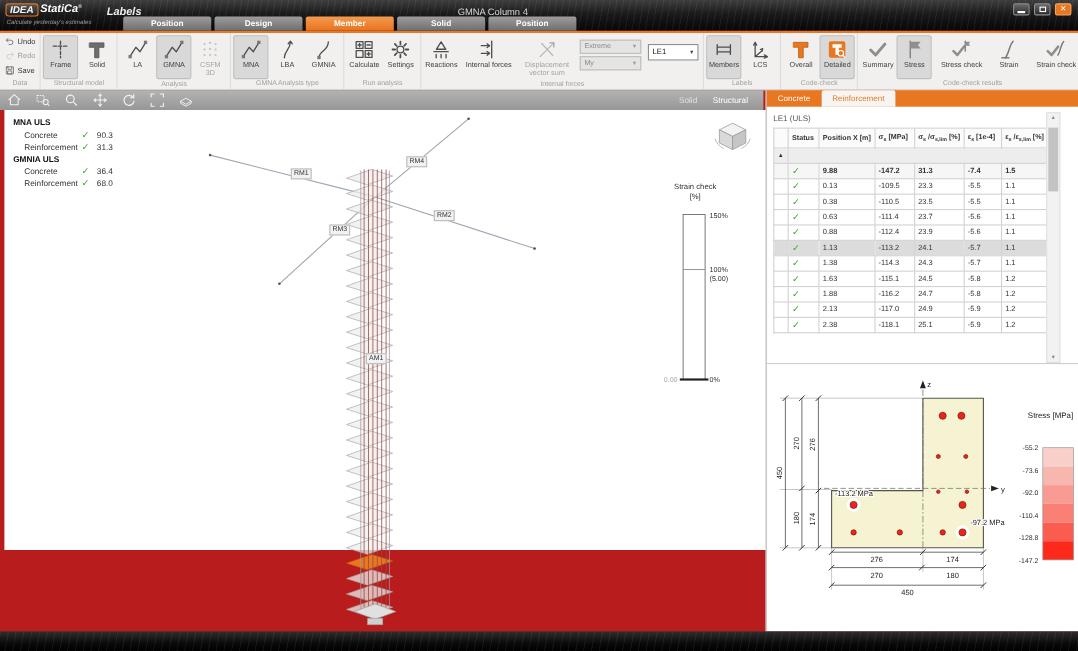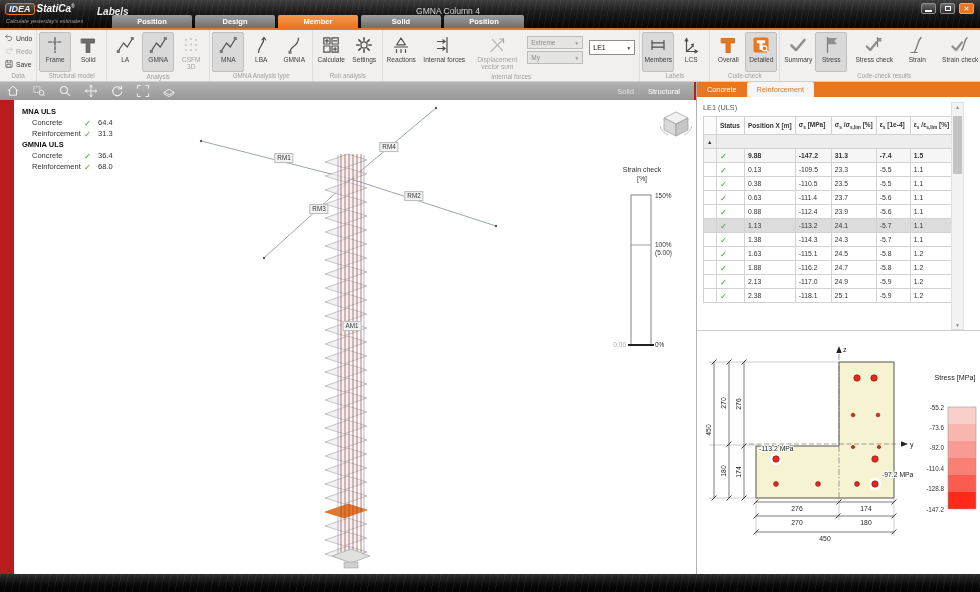--- a/index.html
+++ b/index.html
@@ -53,21 +53,21 @@
     display:flex;align-items:center;justify-content:space-between;padding:0 3px;font-size:6.5px;color:#8a8a8a;}
   .dd .arr{font-size:5px;color:#999;}
   .combo{width:46px;height:15px;background:#fff;border:1px solid #8f8f8f;box-sizing:border-box;margin:8px 2px 0 3px;
     display:flex;align-items:center;justify-content:space-between;padding:0 3px;font-size:7px;color:#111;}
   .combo .arr{font-size:5px;color:#444;}
   
   .vtoolbar{position:absolute;left:0;top:82px;width:694px;height:18px;
     background:linear-gradient(180deg,#b3b3b3,#979797);display:flex;align-items:center;padding:0 6px;box-sizing:border-box;}
   .vtoolbar svg{width:14px;height:14px;margin-right:12px;}
   .vmodes{margin-left:auto;display:flex;gap:14px;font-size:7.5px;color:#efefef;padding-right:8px;}
-  .canvas{position:absolute;left:14px;top:100px;width:694px;height:474px;background:#fff;}
+  .canvas{position:absolute;left:4px;top:100px;width:694px;height:400px;background:#fff;}
   .summary{position:absolute;left:8px;top:6px;font-size:7.5px;color:#333;width:120px;}
   .srow{display:grid;grid-template-columns:62px 14px auto;align-items:center;height:11px;}
   .srow .ind{padding-left:10px;}
   .stitle{font-weight:bold;color:#111;font-size:7.5px;height:11px;display:flex;align-items:center;}
   .chk{color:#3aa832;font-weight:bold;font-size:8.5px;}
   .mlabels{position:absolute;left:0;top:0;width:694px;height:474px;pointer-events:none;}
   .mlabel{position:absolute;transform:translate(-50%,-50%);background:#f2f2f2;border:1px solid #bbb;
     font-size:6.3px;color:#333;padding:0px 2px;line-height:1.25;}
   
   .rpanel{position:absolute;left:696px;top:82px;width:284px;height:492px;background:#fff;border-left:1px solid #b2b2b2;box-sizing:border-box;}
@@ -553,21 +553,21 @@
         <div class="mlabel" style="left: 375px; top: 47px;">RM4</div>
         <div class="mlabel" style="left: 400px; top: 96px;">RM2</div>
         <div class="mlabel" style="left: 305px; top: 109px;">RM3</div>
         <div class="mlabel" style="left: 338px; top: 226px;">AM1</div>
       </div>
     <div class="summary">
         <div class="stitle">MNA ULS</div>
         <div class="srow">
           <span class="ind">Concrete</span>
           <span class="chk">✓</span>
-          <span>64.4</span>
+          <span>90.3</span>
         </div>
         <div class="srow">
           <span class="ind">Reinforcement</span>
           <span class="chk">✓</span>
           <span>31.3</span>
         </div>
         <div class="stitle">GMNIA ULS</div>
         <div class="srow">
           <span class="ind">Concrete</span>
           <span class="chk">✓</span>

